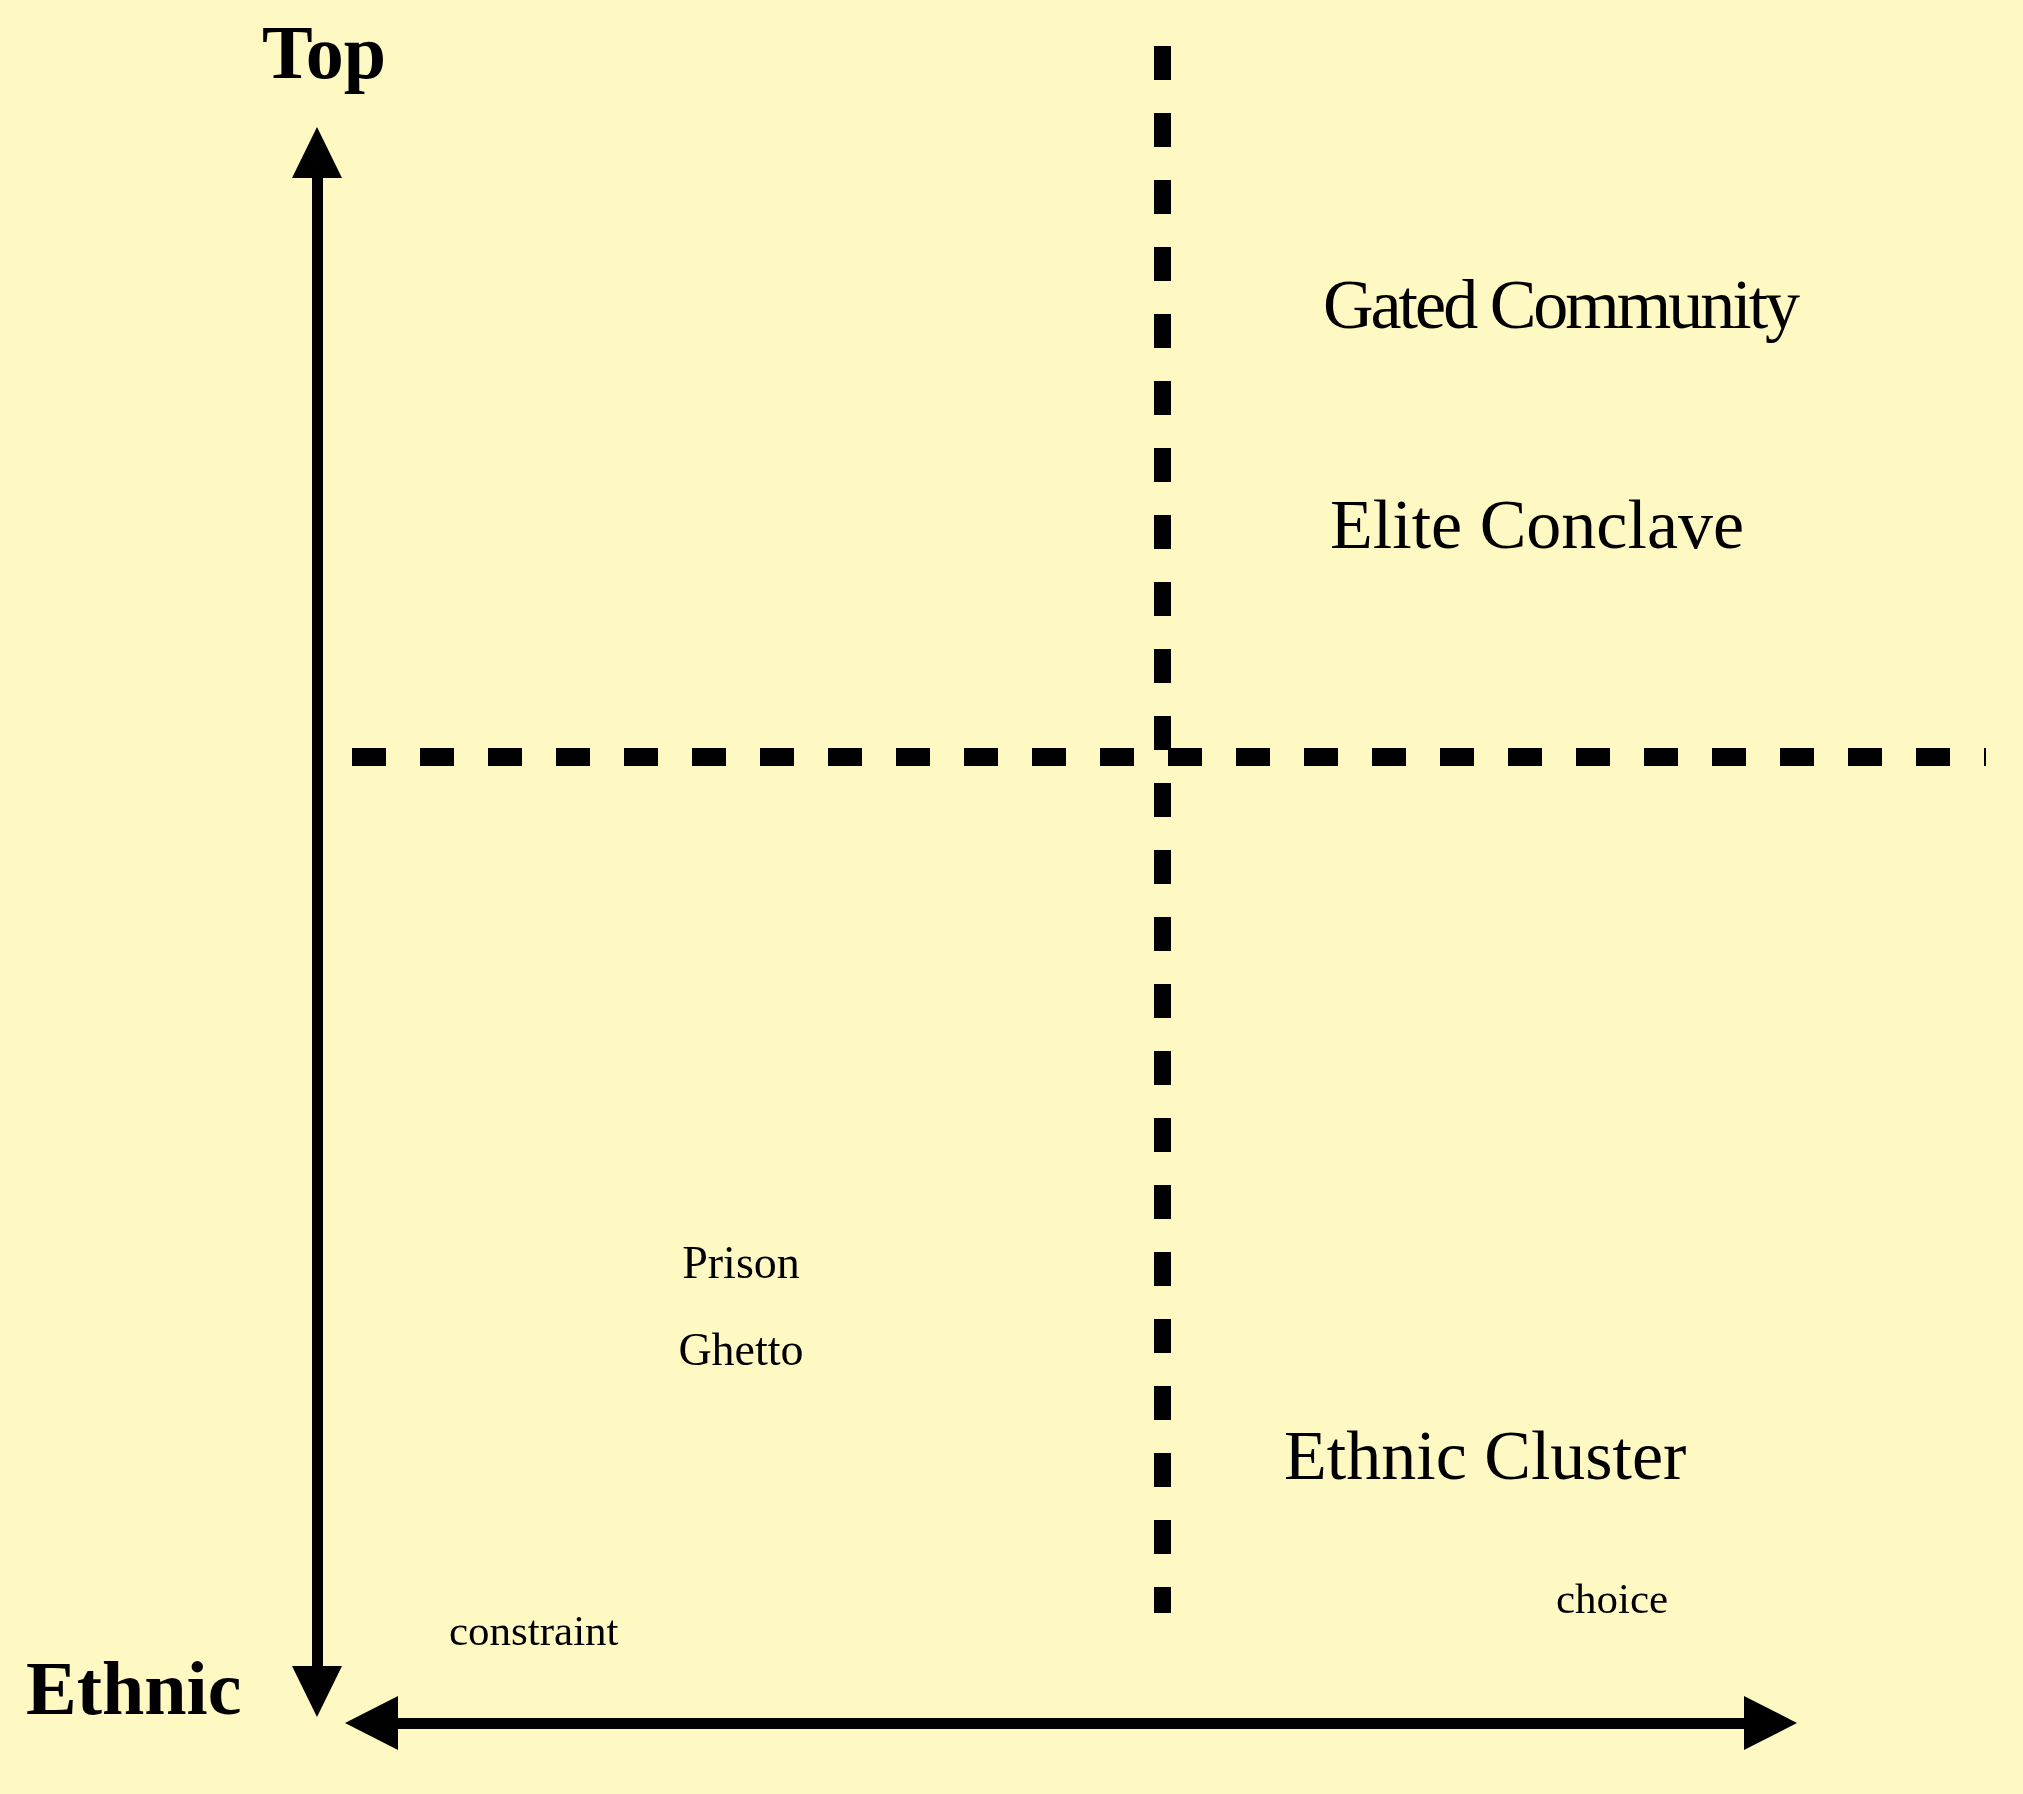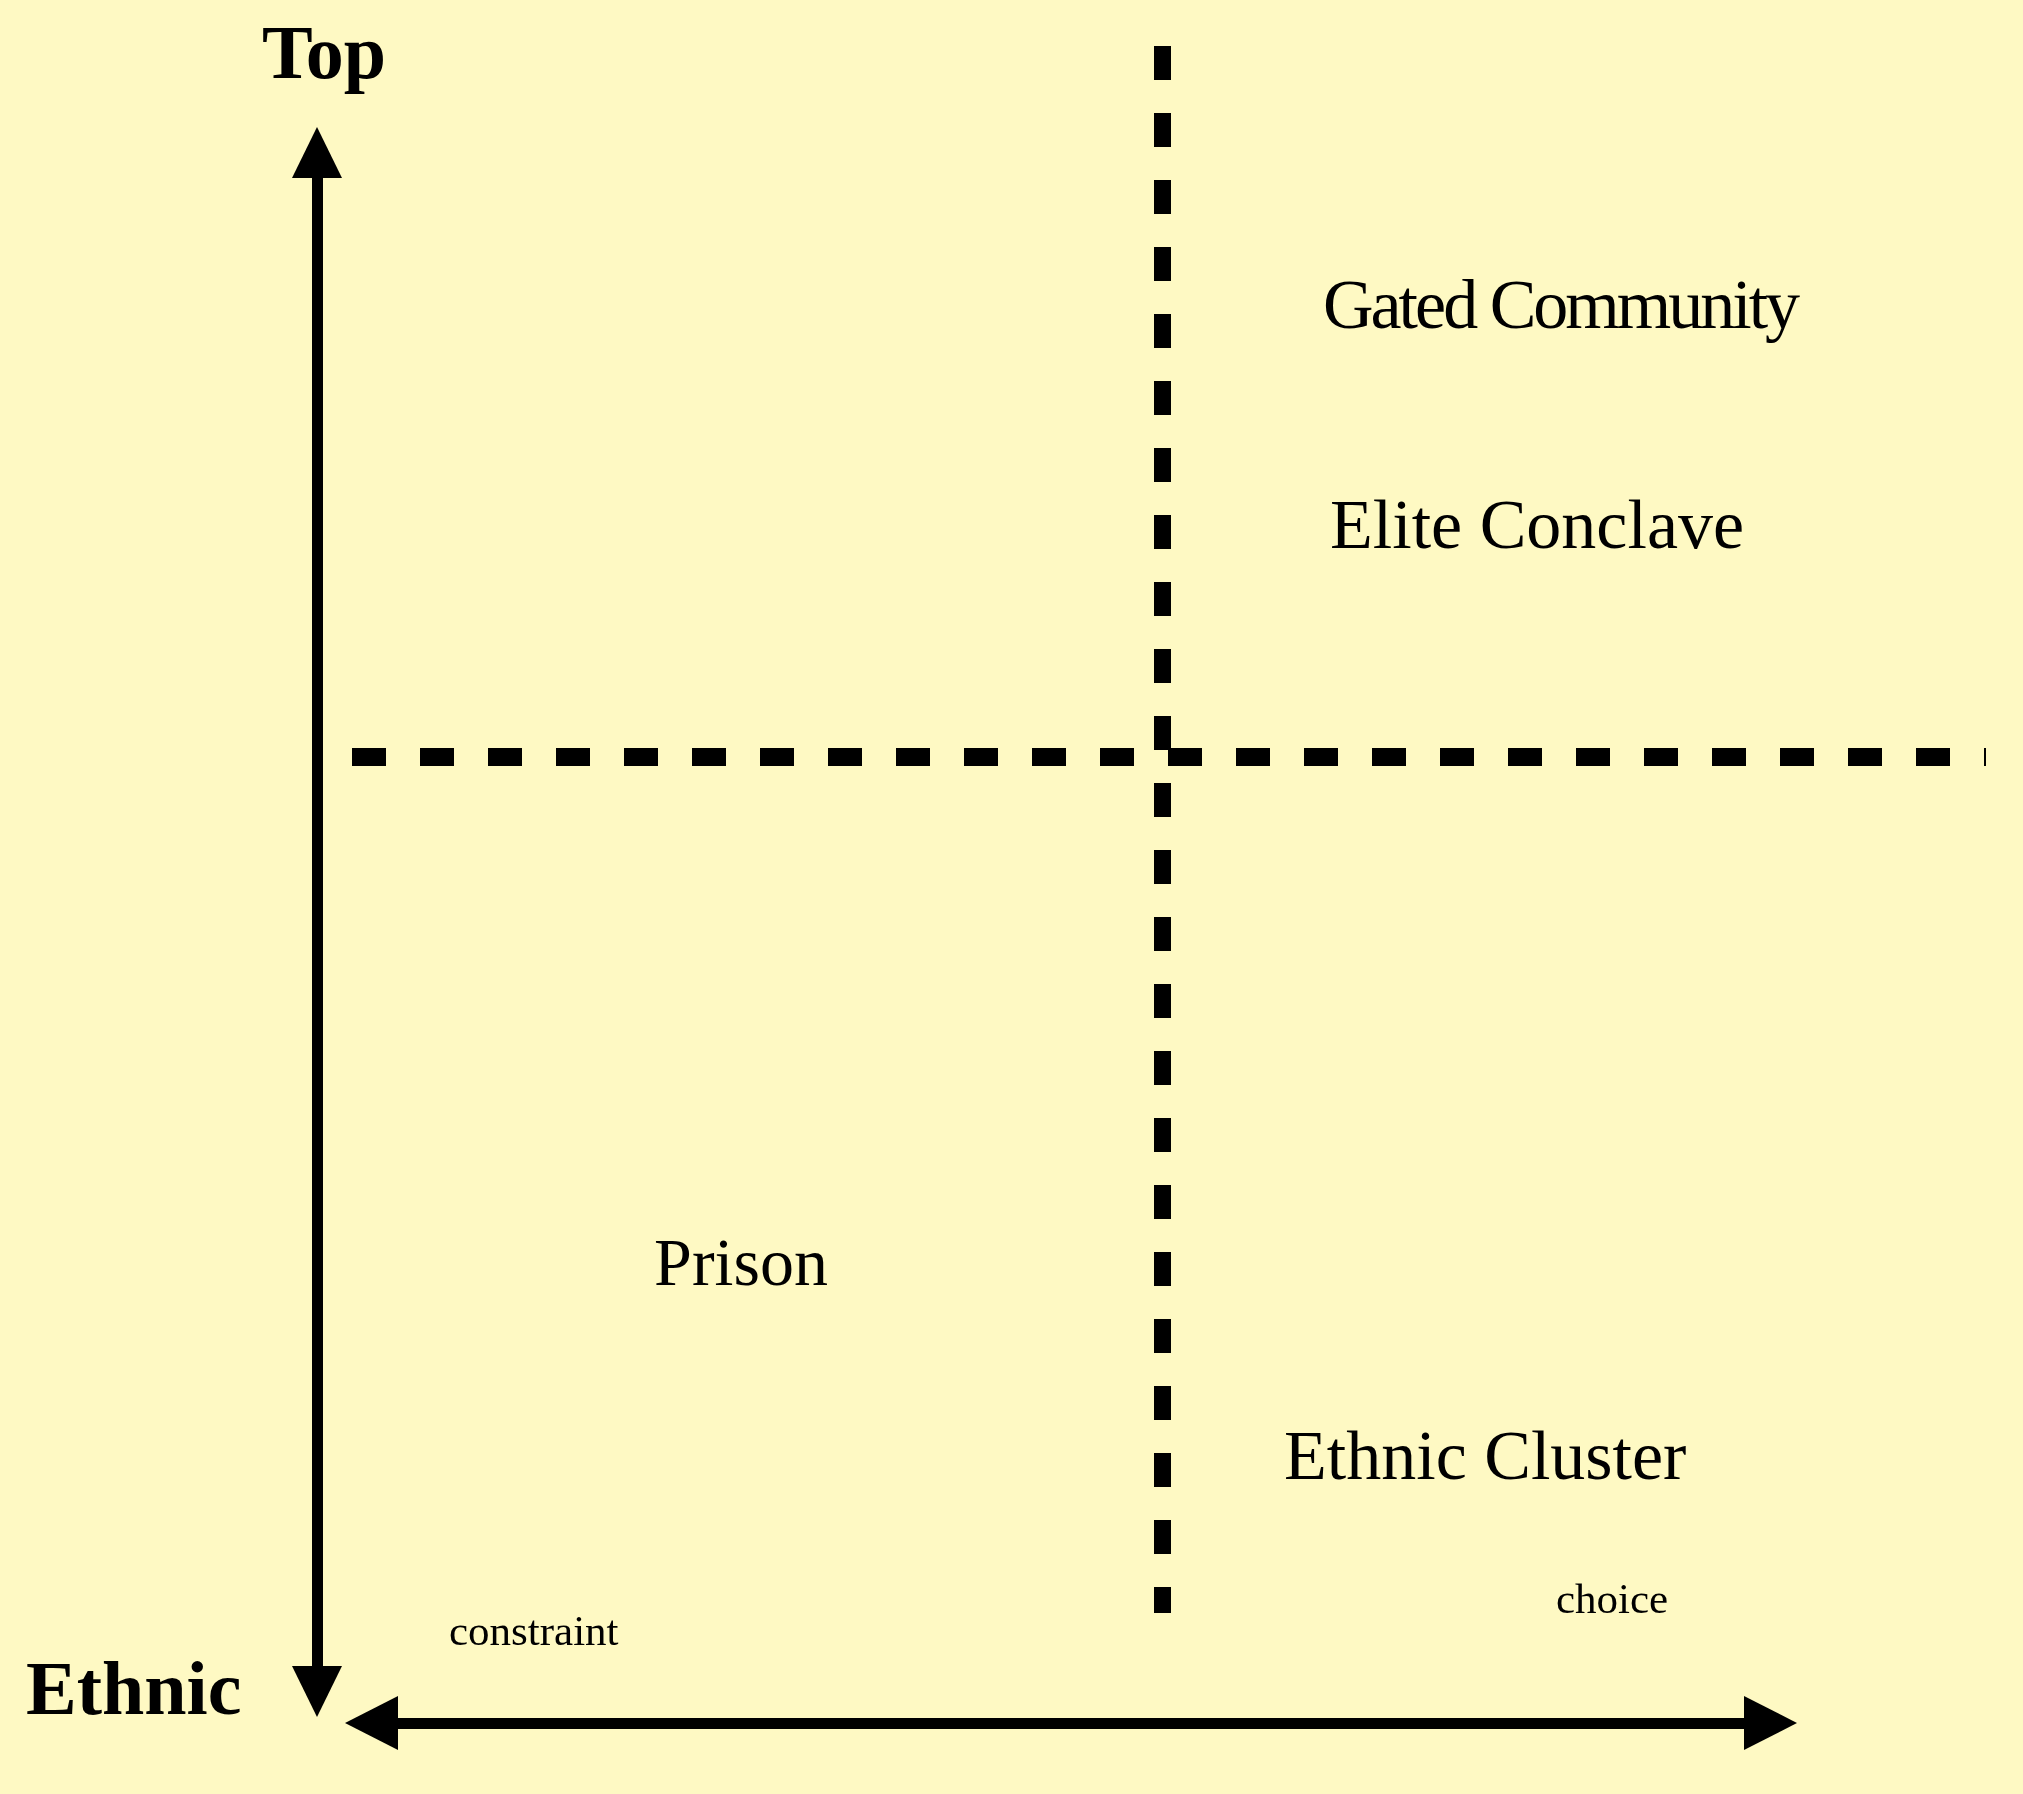--- a/index.html
+++ b/index.html
@@ -79,21 +79,21 @@
     line-height: 1;
     white-space: nowrap;
   }
   .quad-label {
     font-size: 70px;
     line-height: 1;
     white-space: nowrap;
   }
   .quad-label.tight { letter-spacing: -3px; }
   .quad-label-block {
-    font-size: 68px;
+    font-size: 46px;
     line-height: 87px;
     text-align: center;
     white-space: nowrap;
   }
   .axis-side-label {
     font-size: 43px;
     line-height: 1;
     white-space: nowrap;
   }
 
@@ -128,17 +128,18 @@
   <div id="bottom-label" class="abs axis-end">Ethnic</div>
 
   <div id="constraint-label" class="abs axis-side-label">constraint</div>
   <div id="choice-label" class="abs axis-side-label">choice</div>
 
   <div id="elite-label" class="abs quad-label">Elite Conclave</div>
   <div id="gated-label" class="abs quad-label tight">Gated Community</div>
 
   <div id="prison-block" class="abs quad-label-block">
     <div>Prison</div>
+    <div>Ghetto</div>
   </div>
 
   <div id="ethnic-label" class="abs quad-label">Ethnic Cluster</div>
 
 </div>
 
 </body></html>

